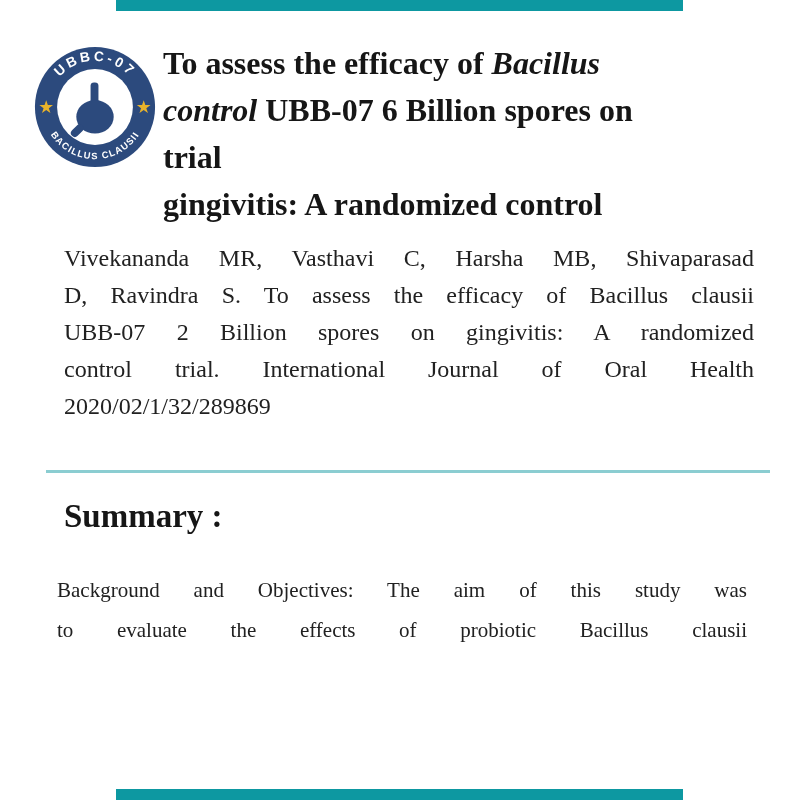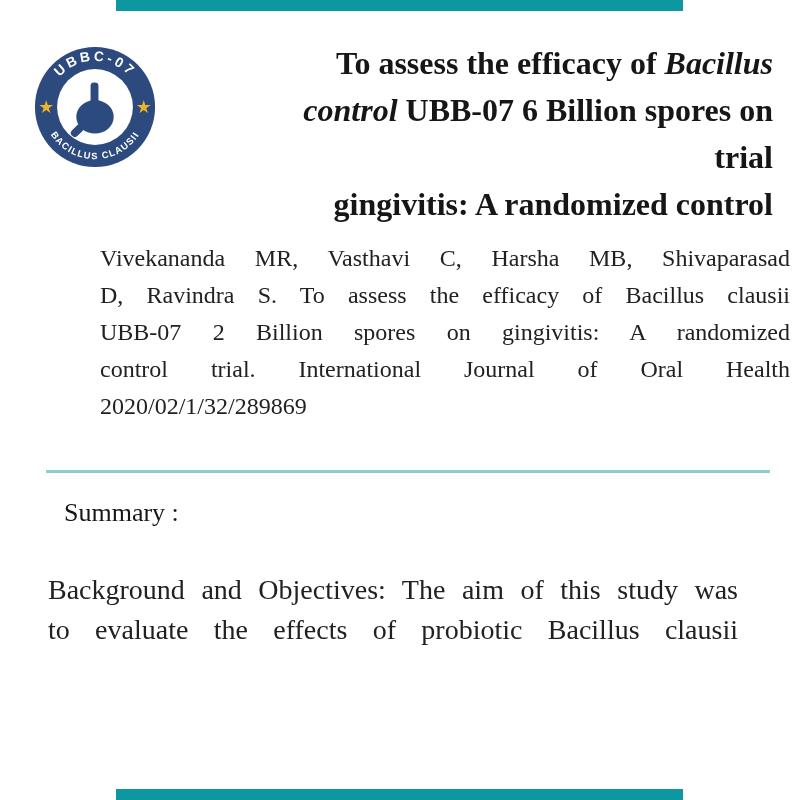--- a/index.html
+++ b/index.html
@@ -32,32 +32,32 @@
   .arc-bottom{font-size:9.5px;letter-spacing:1.2px;}
   .star-glyph{
     font-family:"DejaVu Sans",sans-serif;font-size:18px;
     fill:var(--gold);
   }
   .article-title{
     position:absolute;left:163px;top:40px;width:610px;
     font-size:32px;font-weight:bold;color:var(--title-c);
     line-height:47px;letter-spacing:0;
   }
-  .article-title .title-line{white-space:nowrap;text-align:right;}
+  .article-title .title-line{white-space:nowrap;}
   .citation{
     position:absolute;left:64px;top:240px;width:690px;
-    font-size:24px;color:var(--body-c);line-height:37px;margin-left:36px;
+    font-size:24px;color:var(--body-c);line-height:37px;
   }
   .summary-heading{
     position:absolute;left:64px;top:498px;
-    font-size:26px;font-weight:normal;color:var(--title-c);
+    font-size:33px;font-weight:bold;color:var(--title-c);
   }
   .summary-body{
-    position:absolute;left:48px;top:570px;width:690px;
-    font-size:28px;color:var(--body-c);line-height:40px;
+    position:absolute;left:57px;top:570px;width:690px;
+    font-size:21px;color:var(--body-c);line-height:40px;
   }
   .tline{text-align:justify;}
   .tline.jfull{text-align:justify;text-align-last:justify;}
   .divider{
     position:absolute;left:46px;top:470px;width:724px;height:3px;
     background:var(--divider);
   }
 </style>
 </head>
 <body>

